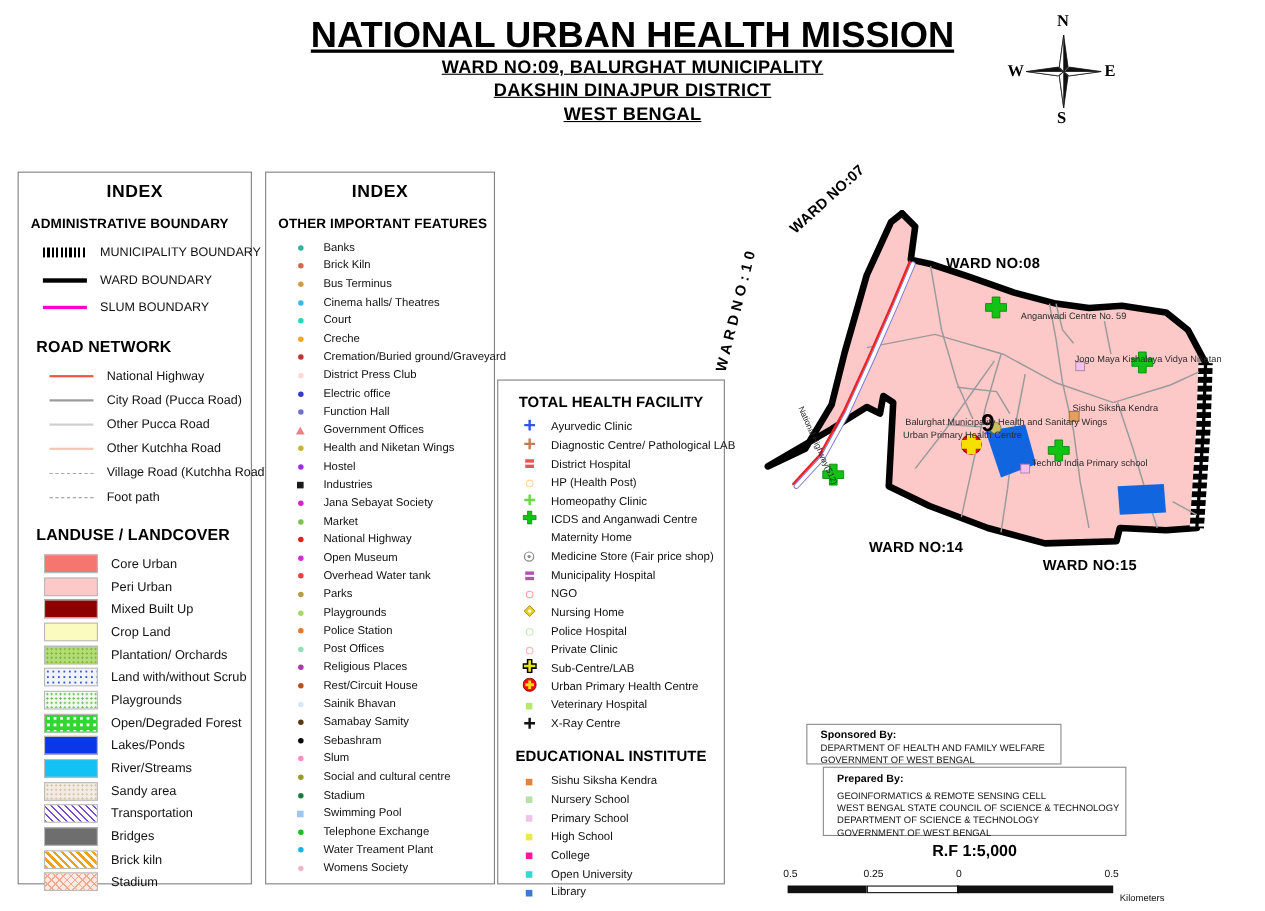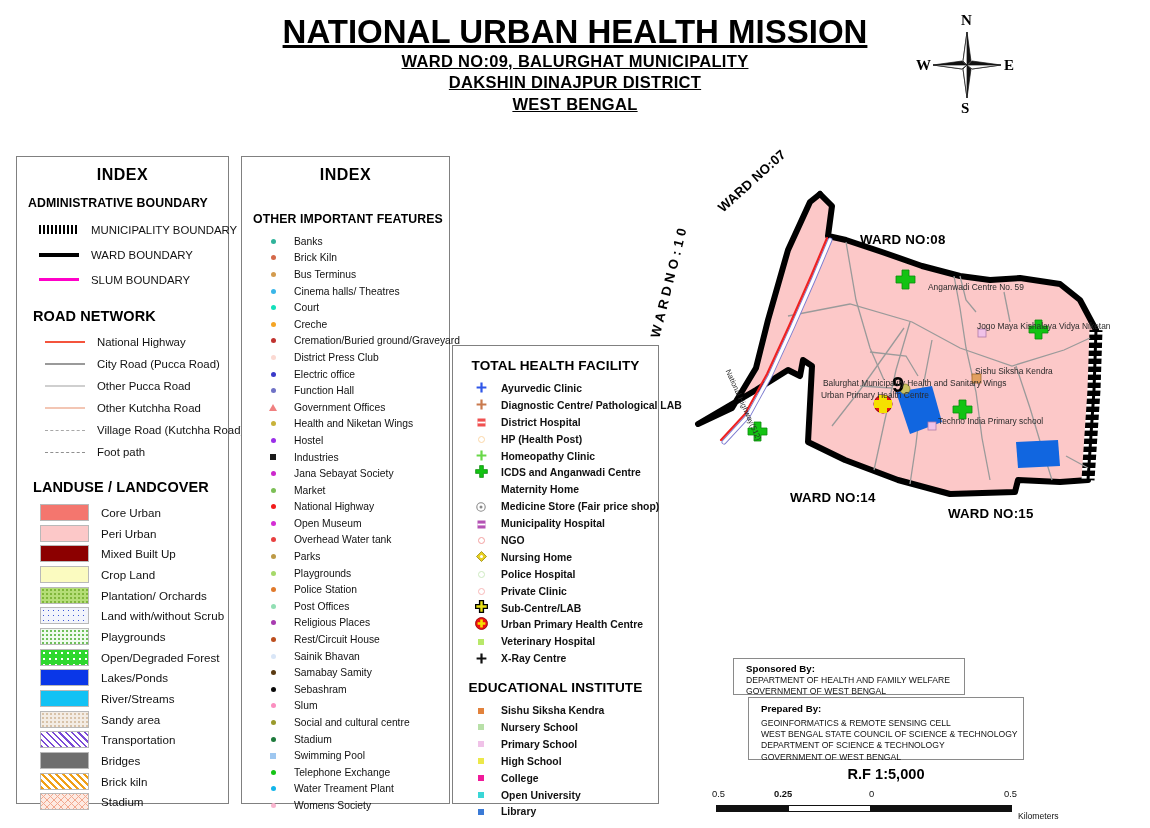--- a/index.html
+++ b/index.html
@@ -60,21 +60,21 @@
 
   .lu-row { display: flex; align-items: center; height: 20.7px; padding-left: 23px; }
   .lu-row .sw { width: 47px; height: 15px; flex: 0 0 47px; border: 1px solid #b9b9b9; }
   .lu-row .lbl { font-size: 11.6px; color: #111; margin-left: 12px; white-space: nowrap; }
 
   .dot-row { display: flex; align-items: center; height: 16.6px; padding-left: 14px; }
   .dot-row .sym { width: 34px; flex: 0 0 34px; text-align: center;
                   display: flex; align-items: center; justify-content: center; height: 14px; }
   .dot-row .lbl { font-size: 10.3px; color: #111; margin-left: 4px; white-space: nowrap; }
 
-  .hf-row { display: flex; align-items: center; height: 16.9px; padding-left: 10px; font-weight: bold; }
+  .hf-row { display: flex; align-items: center; height: 16.9px; padding-left: 10px; }
   .hf-row .sym { width: 36px; flex: 0 0 36px; text-align: center;
                  display: flex; align-items: center; justify-content: center; height: 15px; }
   .hf-row .lbl { font-size: 10.4px; color: #111; margin-left: 2px; white-space: nowrap; }
 
   .dot { border-radius: 50%; display: inline-block; }
   .sq  { display: inline-block; }
 
   
   .muni-line {
     width: 40px; height: 9px;
@@ -268,21 +268,21 @@
       </div>
       <div class="lu-row">
         <div class="sw" style="background: repeating-linear-gradient(45deg, rgb(242, 168, 142) 0px, rgb(242, 168, 142) 1px, transparent 1px, transparent 5px), repeating-linear-gradient(-45deg, rgb(242, 168, 142) 0px, rgb(242, 168, 142) 1px, transparent 1px, transparent 5px), rgb(253, 234, 226);"></div>
         <div class="lbl">Stadium</div>
       </div>
     </div>
 </div>
 
 <div class="abs panel" id="index-panel-mid">
   <div class="panel-title">INDEX</div>
-  <div class="section-head" style="margin-left:11px; margin-top:28px;">OTHER IMPORTANT FEATURES</div>
+  <div class="section-head" style="margin-left:11px; margin-top:12px;">OTHER IMPORTANT FEATURES</div>
   <div id="mid-items">
       <div class="dot-row">
         <div class="sym">
           <span class="dot" style="width: 5px; height: 5px; background: rgb(47, 179, 154);"></span>
         </div>
         <div class="lbl">Banks</div>
       </div>
       <div class="dot-row">
         <div class="sym">
           <span class="dot" style="width: 5px; height: 5px; background: rgb(212, 105, 74);"></span>
@@ -834,20 +834,20 @@
       <div class="credit-line">WEST BENGAL STATE COUNCIL OF SCIENCE &amp; TECHNOLOGY</div>
       <div class="credit-line">DEPARTMENT OF SCIENCE &amp; TECHNOLOGY</div>
       <div class="credit-line">GOVERNMENT OF WEST BENGAL</div>
     </div>
 </div>
 
 <div class="abs" id="rf-label">R.F 1:5,000</div>
 
 <div class="abs" id="scalebar">
   <span class="sb-tick" style="left:0px;">0.5</span>
-  <span class="sb-tick" style="left:62px;font-weight:bold;">0.25</span>
+  <span class="sb-tick" style="left:73px;">0.25</span>
   <span class="sb-tick" style="left:157px;">0</span>
   <span class="sb-tick" style="left:292px;">0.5</span>
   <div class="sb-seg" style="left:4px;   width:72px;  background:#111;"></div>
   <div class="sb-seg" style="left:76px;  width:82px;  background:#fff; border:1px solid #111; height:5px;"></div>
   <div class="sb-seg" style="left:158px; width:142px; background:#111;"></div>
   <span id="sb-units">Kilometers</span>
 </div>
 
 </body></html>

